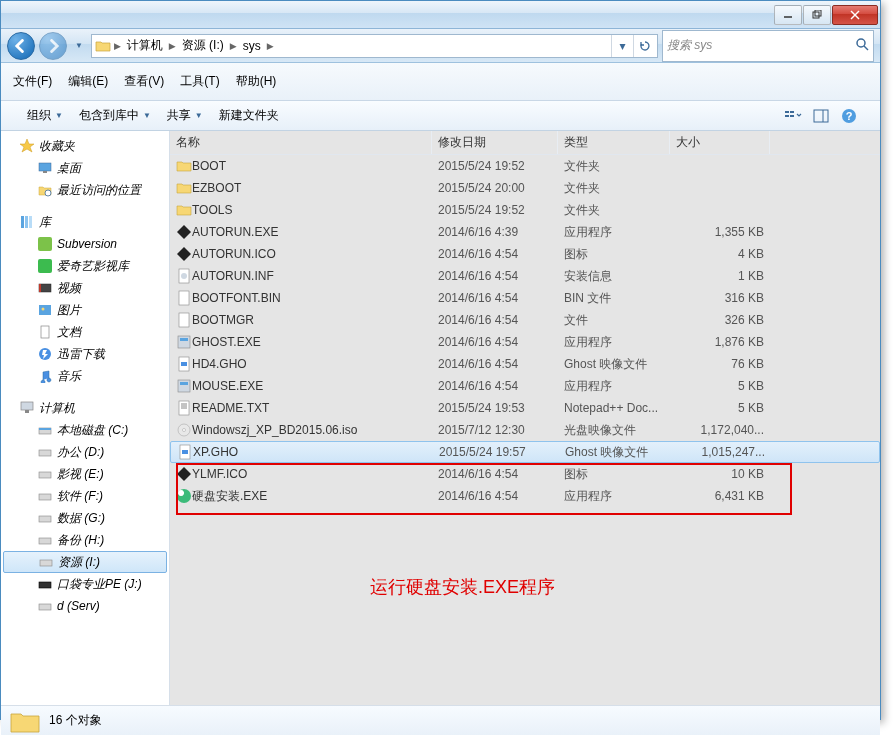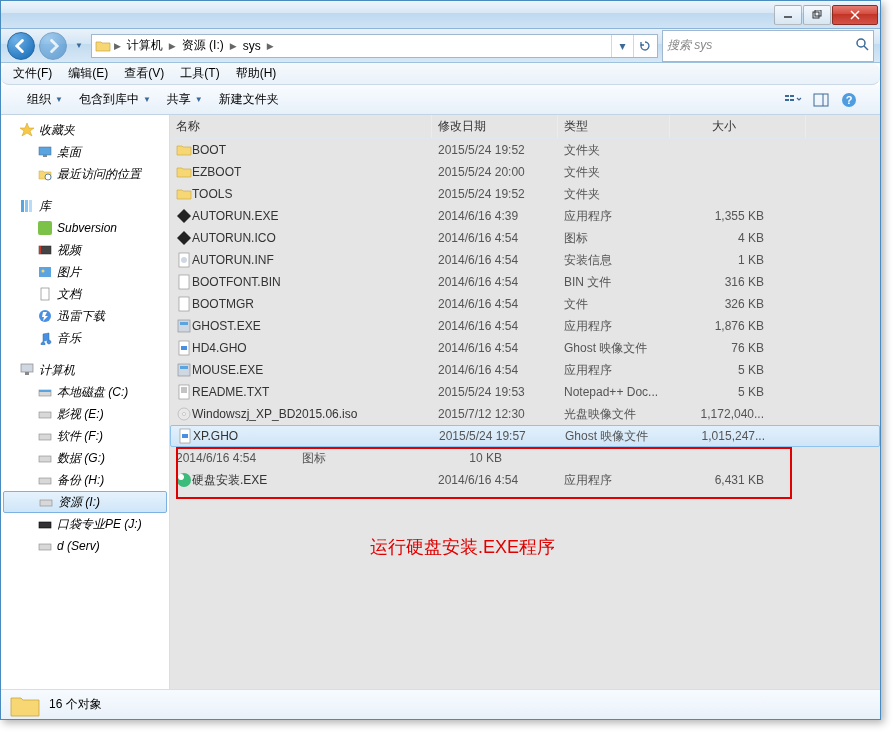--- a/index.html
+++ b/index.html
@@ -21,21 +21,21 @@
 .address { flex: 1; height: 24px; background: #fff; border: 1px solid #9fb8cf; display: flex; align-items: center; padding: 0 2px; font-size: 12px; }
 .addr-icon { width: 18px; height: 18px; display: flex; align-items: center; justify-content: center; }
 .crumb { padding: 0 4px; height: 22px; display: flex; align-items: center; cursor: default; }
 .crumb-sep { color: #666; font-size: 9px; padding: 0 2px; }
 .addr-extra { display: flex; margin-left: auto; }
 .addr-btn { width: 22px; height: 22px; display: flex; align-items: center; justify-content: center; border-left: 1px solid #cfd8e2; color: #3c6a98; cursor: default; }
 .searchbox { width: 212px; height: 32px; background: #fff; border: 1px solid #9fb8cf; display: flex; align-items: center; padding: 0 4px; font-size: 12px; color: #888; font-style: italic; }
 .searchbox .mag { margin-left: auto; color: #3c6a98; font-style: normal; }
 
 
-.menubar { height: 22px; background: linear-gradient(to bottom, #f6fafd, #e9f1f9); border-bottom: 1px solid #c9d7e6; display: flex; align-items: center; padding: 0 4px; font-size: 12px; border-radius: 8px; }
+.menubar { height: 38px; background: linear-gradient(to bottom, #f6fafd, #e9f1f9); border-bottom: 1px solid #c9d7e6; display: flex; align-items: center; padding: 0 4px; font-size: 12px; }
 .menu-item { padding: 2px 8px; cursor: default; }
 
 
 .toolbar { height: 30px; background: linear-gradient(to bottom, #f9fcff, #e7f0f9); border-bottom: 1px solid #c2d3e3; display: flex; align-items: center; padding: 0 18px; font-size: 12px; }
 .tb-item { padding: 4px 8px; display: flex; align-items: center; gap: 4px; cursor: default; }
 .tb-item .drop { font-size: 8px; color: #3c6a98; }
 .tb-right { margin-left: auto; display: flex; align-items: center; gap: 2px; }
 .tb-icon { width: 26px; height: 22px; display: flex; align-items: center; justify-content: center; color: #3c6a98; cursor: default; }
 
 
@@ -54,21 +54,21 @@
 .nav-item.selected { background: linear-gradient(to bottom, #e6f2fc, #cfe6f9); border: 1px solid #7bb2e3; border-radius: 2px; margin: 0 2px; padding-left: 34px; }
 .nav-icon { width: 16px; height: 16px; flex-shrink: 0; display: flex; align-items: center; justify-content: center; }
 
 
 .filelist { flex: 1; background: #e5e5e5; display: flex; flex-direction: column; position: relative; overflow: hidden; }
 .header-row { height: 24px; display: flex; border-bottom: 1px solid #e1e7ef; font-size: 12px; color: #333; }
 .hcol { display: flex; align-items: center; padding: 0 6px; border-right: 1px solid #e8edf3; cursor: default; }
 .col-name   { width: 262px; }
 .col-date   { width: 126px; }
 .col-type   { width: 112px; }
-.col-size   { width: 100px; text-align: right; justify-content: flex-start; margin-left: 36px; }
+.col-size   { width: 100px; text-align: right; justify-content: flex-start; }
 .rows { flex: 1; overflow-y: auto; font-size: 12px; }
 .row { height: 22px; display: flex; align-items: center; cursor: default; }
 .row.selected { background: linear-gradient(to bottom, #e3f0fb, #cfe5f8); border: 1px solid #8fc3ed; border-radius: 2px; }
 .cell { padding: 0 6px; overflow: hidden; text-overflow: ellipsis; white-space: nowrap; color: #333; }
 .cell.name { width: 262px; display: flex; align-items: center; gap: 0; }
 .cell.date { width: 126px; color: #555; }
 .cell.type { width: 112px; color: #555; }
 .cell.size { width: 100px; text-align: right; color: #555; }
 .file-icon { width: 16px; height: 16px; flex-shrink: 0; display: flex; align-items: center; justify-content: center; }
 
@@ -251,20 +251,28 @@
             <span class="nav-icon">
               <svg width="14" height="14">
                 <rect width="14" height="14" fill="#7cc249" rx="2"></rect>
               </svg>
             </span>
             <span>Subversion</span>
           </div>
         <div class="nav-item sub">
             <span class="nav-icon">
               <svg width="14" height="14">
+                <rect width="14" height="14" fill="#3cbb4f" rx="2"></rect>
+              </svg>
+            </span>
+            <span>爱奇艺影视库</span>
+          </div>
+        <div class="nav-item sub">
+            <span class="nav-icon">
+              <svg width="14" height="14">
                 <rect x="1" y="3" width="12" height="8" fill="#444" stroke="#222" stroke-width="0.5"></rect>
                 <rect x="1" y="3" width="2" height="8" fill="#c0392b"></rect>
               </svg>
             </span>
             <span>视频</span>
           </div>
         <div class="nav-item sub">
             <span class="nav-icon">
               <svg width="14" height="14">
                 <rect x="1" y="2" width="12" height="10" fill="#5aa4e0"></rect>
@@ -318,20 +326,28 @@
               </svg>
             </span>
             <span>本地磁盘 (C:)</span>
           </div>
         <div class="nav-item sub">
             <span class="nav-icon">
               <svg width="14" height="14">
                 <rect x="1" y="5" width="12" height="6" class="ico-drive" stroke-width="0.6"></rect>
               </svg>
             </span>
+            <span>办公 (D:)</span>
+          </div>
+        <div class="nav-item sub">
+            <span class="nav-icon">
+              <svg width="14" height="14">
+                <rect x="1" y="5" width="12" height="6" class="ico-drive" stroke-width="0.6"></rect>
+              </svg>
+            </span>
             <span>影视 (E:)</span>
           </div>
         <div class="nav-item sub">
             <span class="nav-icon">
               <svg width="14" height="14">
                 <rect x="1" y="5" width="12" height="6" class="ico-drive" stroke-width="0.6"></rect>
               </svg>
             </span>
             <span>软件 (F:)</span>
           </div>
@@ -571,20 +587,28 @@
                   <rect x="5" y="6" width="6" height="4" fill="#4a90e2"></rect>
                 </svg>
               </span>
               <span>XP.GHO</span>
             </div>
             <div class="cell date">2015/5/24 19:57</div>
             <div class="cell type">Ghost 映像文件</div>
             <div class="cell size">1,015,247...</div>
           </div>
           <div class="row">
+            <div class="cell name">
+              <span class="file-icon">
+                <svg width="16" height="16">
+                  <path d="M8 1 l7 7 -7 7 -7 -7 z" fill="#222"></path>
+                </svg>
+              </span>
+              <span>YLMF.ICO</span>
+            </div>
             <div class="cell date">2014/6/16 4:54</div>
             <div class="cell type">图标</div>
             <div class="cell size">10 KB</div>
           </div>
           <div class="row">
             <div class="cell name">
               <span class="file-icon">
                 <svg width="16" height="16">
                   <circle cx="8" cy="8" r="7" fill="#3cbb7a"></circle>
                   <path d="M5 8 a3 3 0 1 1 0.1 0" fill="#fff"></path>
@@ -592,21 +616,21 @@
               </span>
               <span>硬盘安装.EXE</span>
             </div>
             <div class="cell date">2014/6/16 4:54</div>
             <div class="cell type">应用程序</div>
             <div class="cell size">6,431 KB</div>
           </div>
         </div>
 
       <div class="annotation-box" style="left:6px; top:332px; width:616px; height:52px;"></div>
-      <div class="annotation-text" style="left:200px; top:420px;">运行硬盘安装.EXE程序</div>
+      <div class="annotation-text" style="left:200px; top:444px;">运行硬盘安装.EXE程序</div>
     </div>
 
   </div>
 
   <div class="statusbar">
     <span class="status-icon">
       <svg width="32" height="26" viewBox="0 0 32 26">
           <path d="M2 6 h10 l2 2 h16 v16 h-28 z" fill="#f7d774" stroke="#c8a53e" stroke-width="0.8"></path>
         </svg>
     </span>

